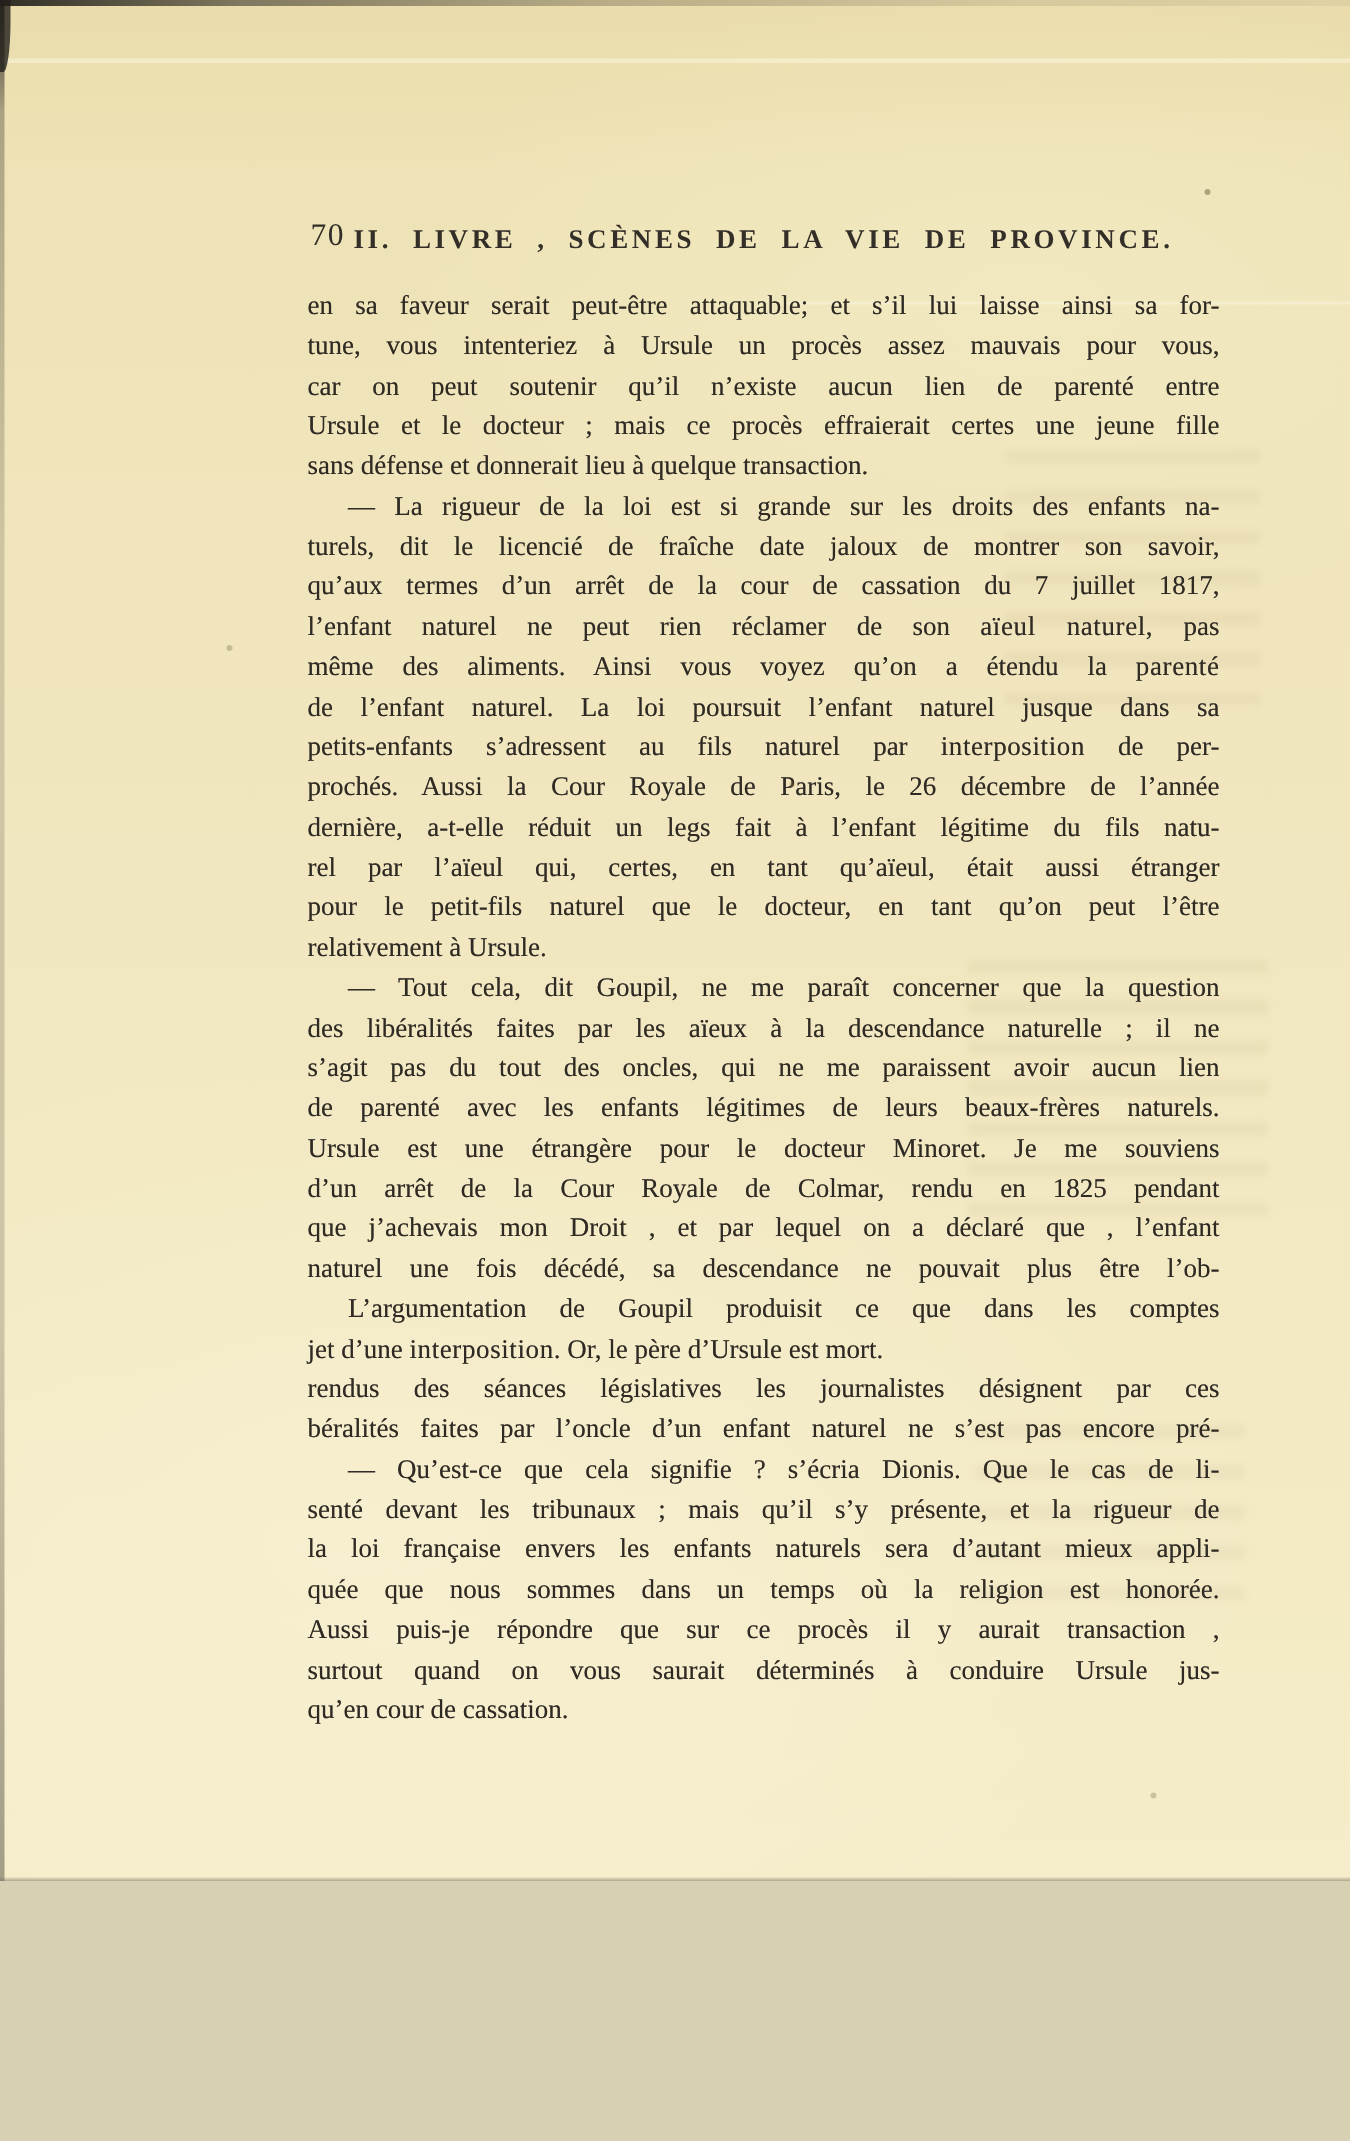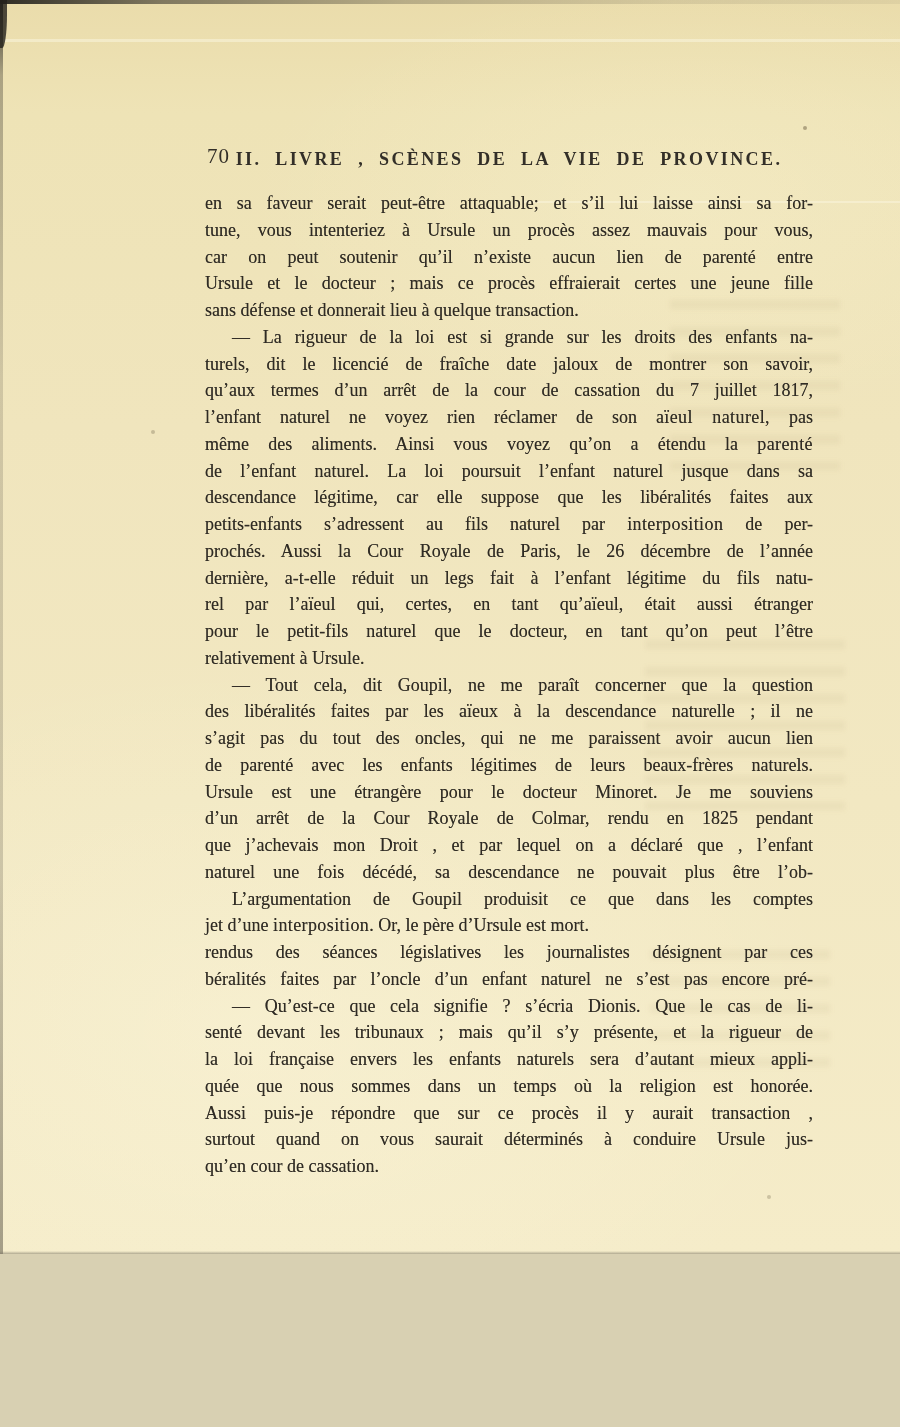--- a/index.html
+++ b/index.html
@@ -77,24 +77,23 @@
     </div>
     <div class="text-block">
         <div class="line"><span>en sa faveur serait peut-être attaquable; et s’il lui laisse ainsi sa for-</span></div>
         <div class="line"><span>tune, vous intenteriez à Ursule un procès assez mauvais pour vous,</span></div>
         <div class="line"><span>car on peut soutenir qu’il n’existe aucun lien de parenté entre</span></div>
         <div class="line"><span>Ursule et le docteur ; mais ce procès effraierait certes une jeune fille</span></div>
         <div class="line end"><span>sans défense et donnerait lieu à quelque transaction.</span></div>
         <div class="line indent"><span>— La rigueur de la loi est si grande sur les droits des enfants na-</span></div>
         <div class="line"><span>turels, dit le licencié de fraîche date jaloux de montrer son savoir,</span></div>
         <div class="line"><span>qu’aux termes d’un arrêt de la cour de cassation du 7 juillet 1817,</span></div>
-        <div class="line"><span>l’enfant naturel ne voyez rien réclamer de son </span><span class="it">aïeul naturel,</span><span> pas</span></div>
+        <div class="line"><span>l’enfant naturel ne peut rien réclamer de son </span><span class="it">aïeul naturel,</span><span> pas</span></div>
         <div class="line"><span>même des aliments. Ainsi vous voyez qu’on a étendu la </span><span class="it">parenté</span></div>
         <div class="line"><span>de l’enfant naturel. La loi poursuit l’enfant naturel jusque dans sa</span></div>
-        <div class="line"><span>descendance légitime, car elle suppose que les libéralités faites aux</span></div>
         <div class="line"><span>petits-enfants s’adressent au fils naturel par </span><span class="it">interposition</span><span> de per-</span></div>
         <div class="line"><span>prochés. Aussi la Cour Royale de Paris, le 26 décembre de l’année</span></div>
         <div class="line"><span>dernière, a-t-elle réduit un legs fait à l’enfant légitime du fils natu-</span></div>
         <div class="line"><span>rel par l’aïeul qui, certes, en tant qu’aïeul, était aussi étranger</span></div>
         <div class="line"><span>pour le petit-fils naturel que le docteur, en tant qu’on peut l’être</span></div>
         <div class="line end"><span>relativement à Ursule.</span></div>
         <div class="line indent"><span>— Tout cela, dit Goupil, ne me paraît concerner que la question</span></div>
         <div class="line"><span>des libéralités faites par les aïeux à la descendance naturelle ; il ne</span></div>
         <div class="line"><span>s’agit pas du tout des oncles, qui ne me paraissent avoir aucun lien</span></div>
         <div class="line"><span>de parenté avec les enfants légitimes de leurs beaux-frères naturels.</span></div>

